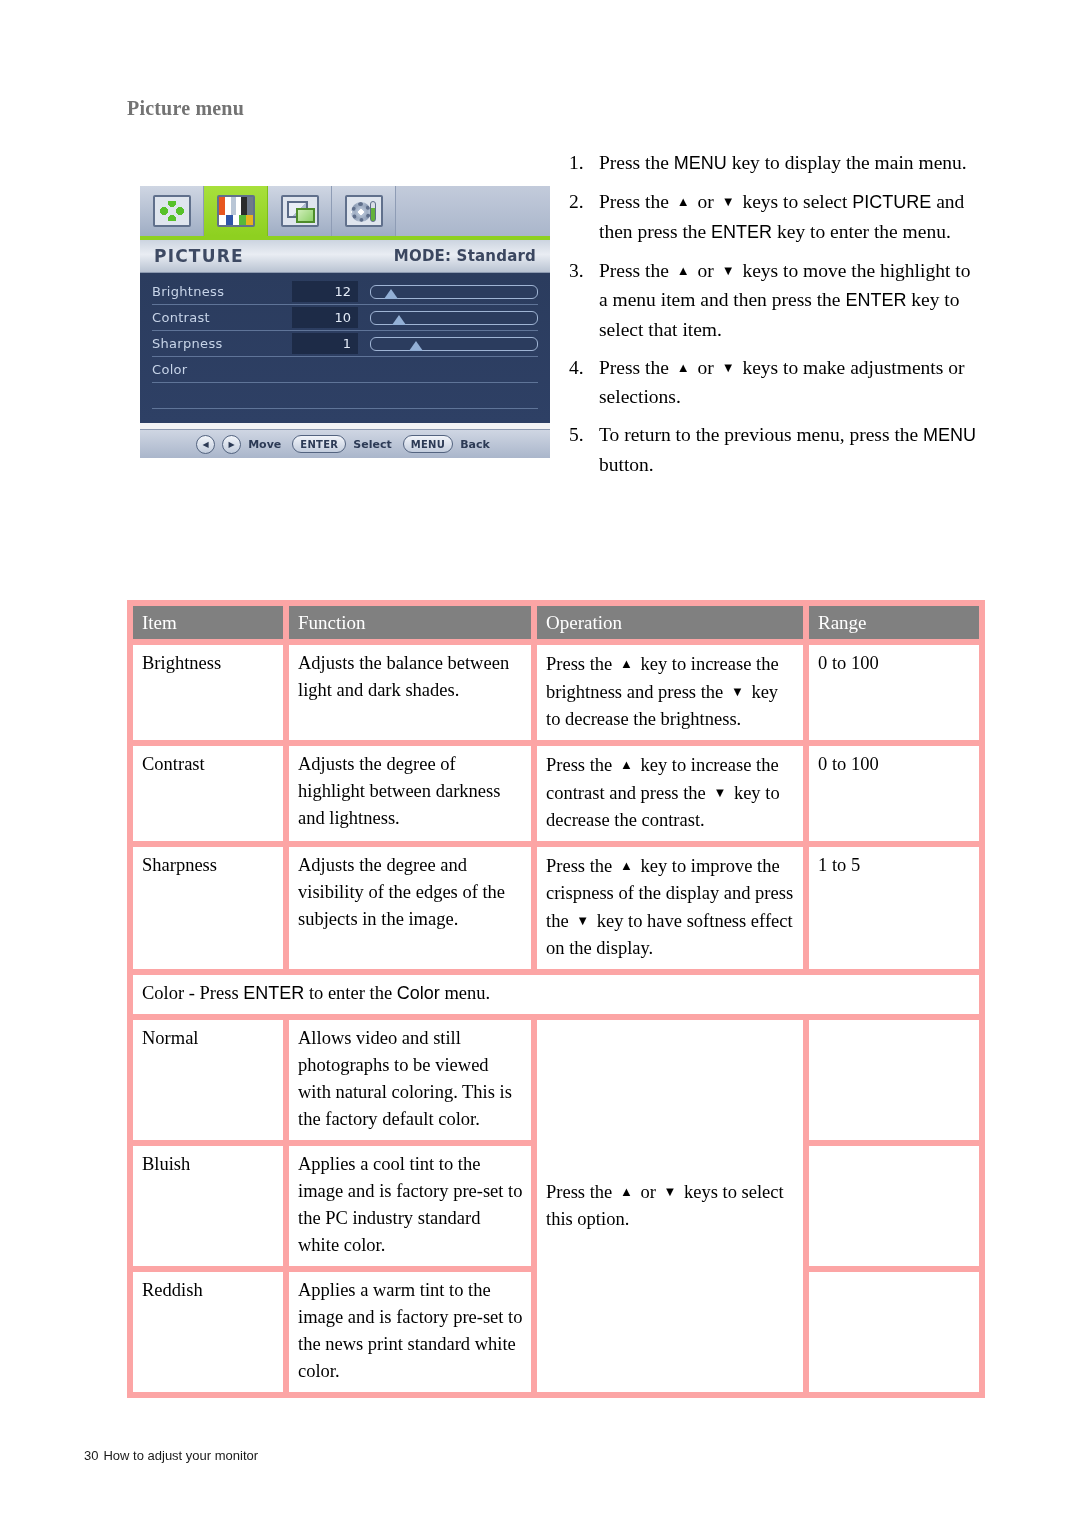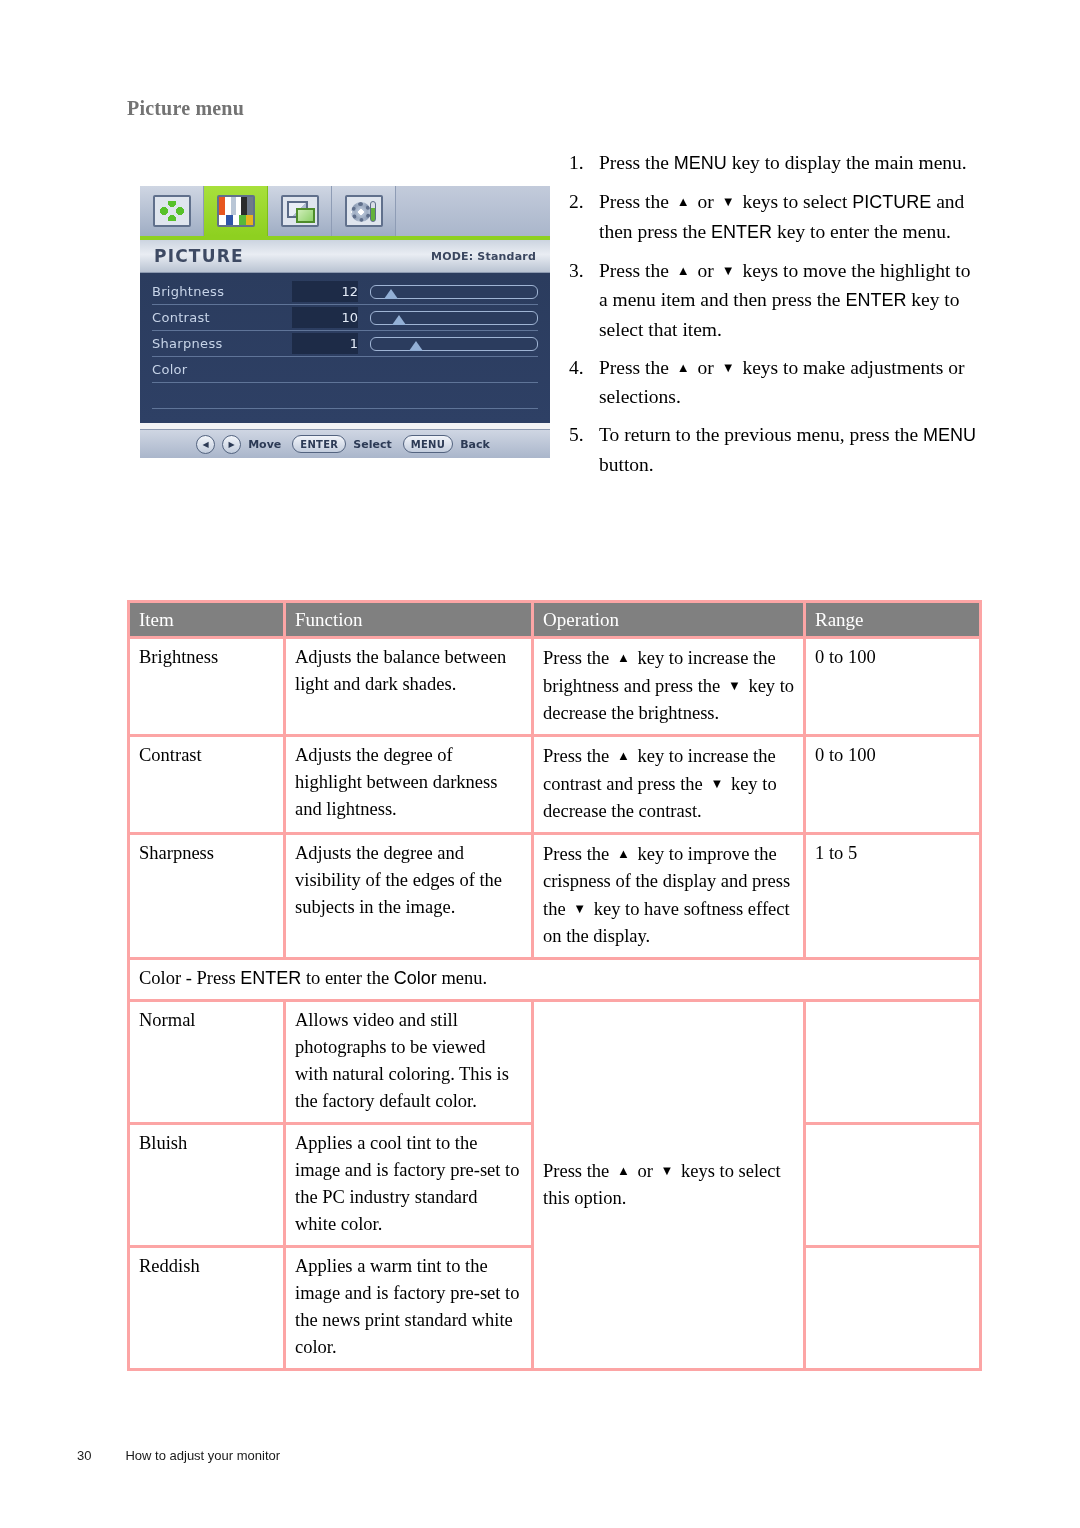--- a/index.html
+++ b/index.html
@@ -180,21 +180,21 @@
   #osd-title {
     font-family: "DejaVu Sans", sans-serif;
     font-weight: bold;
     font-size: 17px;
     letter-spacing: 1.2px;
     color: #3e4a63;
   }
   #osd-mode {
     font-family: "DejaVu Sans", sans-serif;
     font-weight: bold;
-    font-size: 11px;
+    font-size: 15px;
     letter-spacing: 0.2px;
     color: #3b4760;
   }
   #osd-body {
     position: absolute;
     left: 0; top: 87px;
     width: 100%;
     height: 150px;
     background: linear-gradient(#2b3c5e, #2e4065);
     padding: 6px 12px 0 12px;
@@ -216,20 +216,21 @@
   }
   .osd-row-value {
     width: 66px;
     text-align: right;
     font-family: "DejaVu Sans", sans-serif;
     font-size: 13px;
     color: #e4ecf8;
     background: #1d2b47;
     height: 21px;
     line-height: 21px;
+    padding-right: 7px;
     box-sizing: border-box;
   }
   .osd-slider {
     flex: 1;
     margin-left: 12px;
     height: 12px;
     border: 1px solid #9fb4d4;
     border-radius: 6px;
     position: relative;
     background: #2b3c5e;
@@ -317,21 +318,21 @@
     left: 127px;
     top: 600px;
     width: 852px;
     border-collapse: collapse;
     font-family: "Liberation Serif", serif;
     font-size: 18.5px;
     line-height: 27px;
     table-layout: fixed;
   }
   #spec-table th, #spec-table td {
-    border: 3px solid #fca5a5;
+    border: 6px solid #fca5a5;
     vertical-align: top;
     padding: 5px 8px 7px 9px;
     box-sizing: border-box;
   }
   #spec-table thead th {
     background: #808080;
     color: #ffffff;
     font-weight: normal;
     text-align: left;
     height: 34px;
@@ -340,27 +341,27 @@
     font-size: 19px;
   }
   .col-item     { width: 156px; }
   .col-function { width: 248px; }
   .col-oper     { width: 272px; }
   .col-range    { width: 176px; }
 
   
   #page-footer {
     position: absolute;
-    left: 77px;
+    left: 84px;
     top: 1448px;
     font-family: "Liberation Sans", sans-serif;
     font-size: 13px;
     color: #1a1a1a;
     display: flex;
-    gap: 34px;
+    gap: 5px;
   }
 </style>
 </head>
 <body>
 
 <div id="page-title">Picture menu</div>
 
 <div id="osd">
 
   <div id="osd-tabs">

